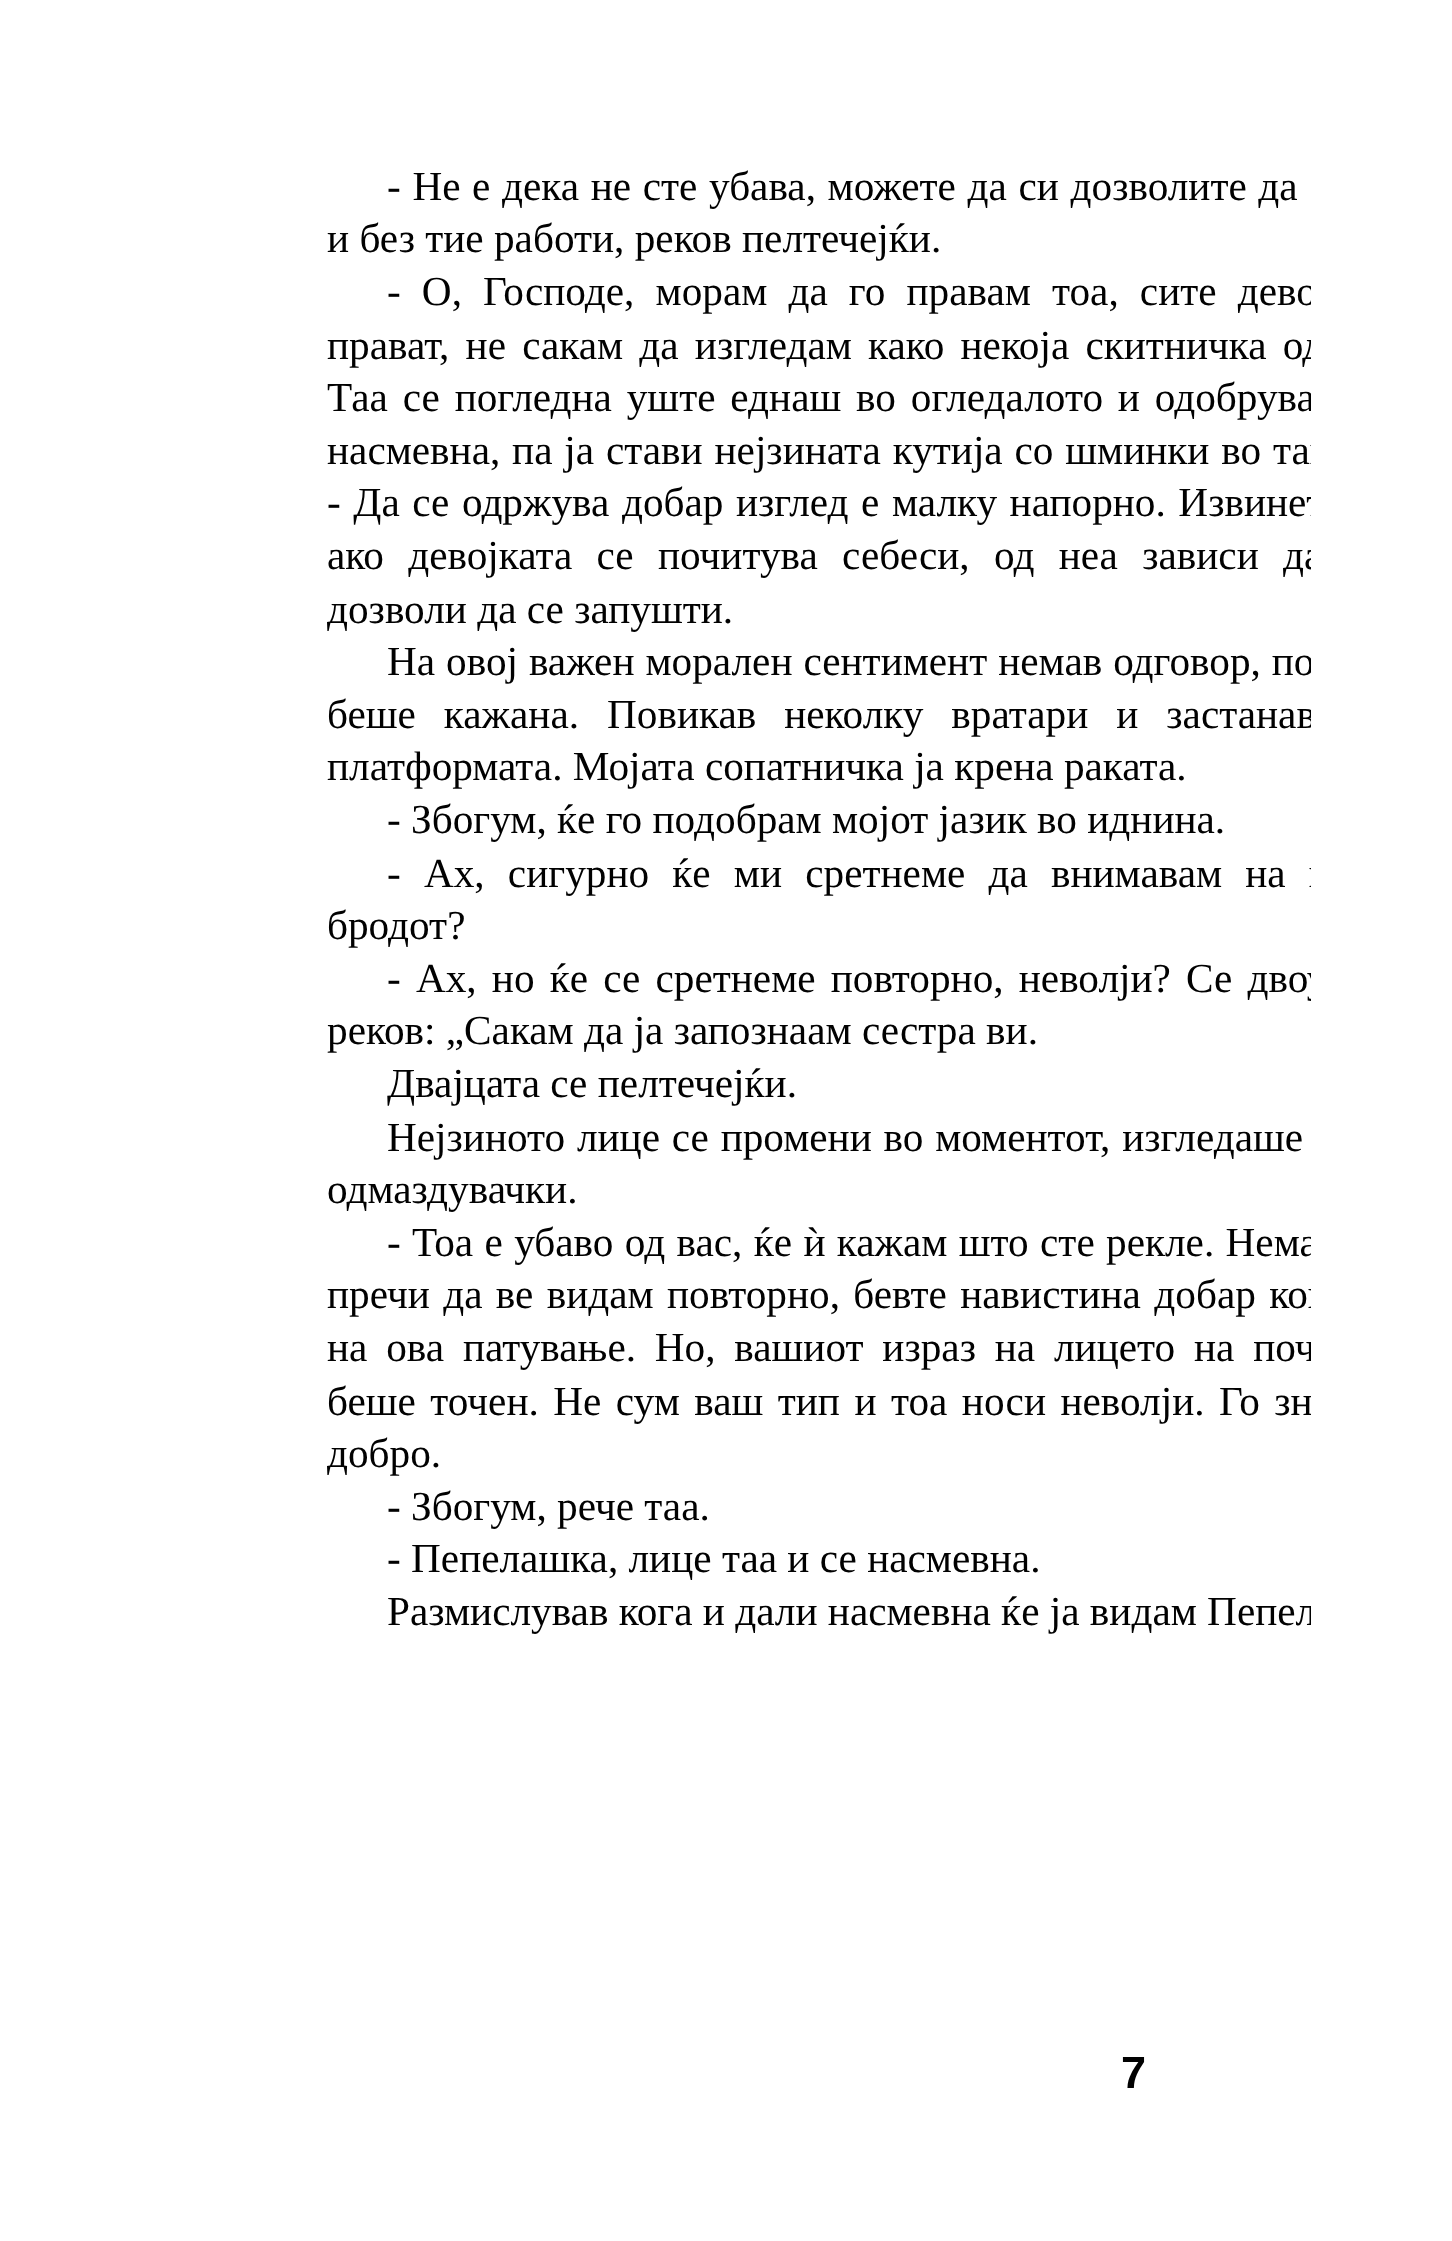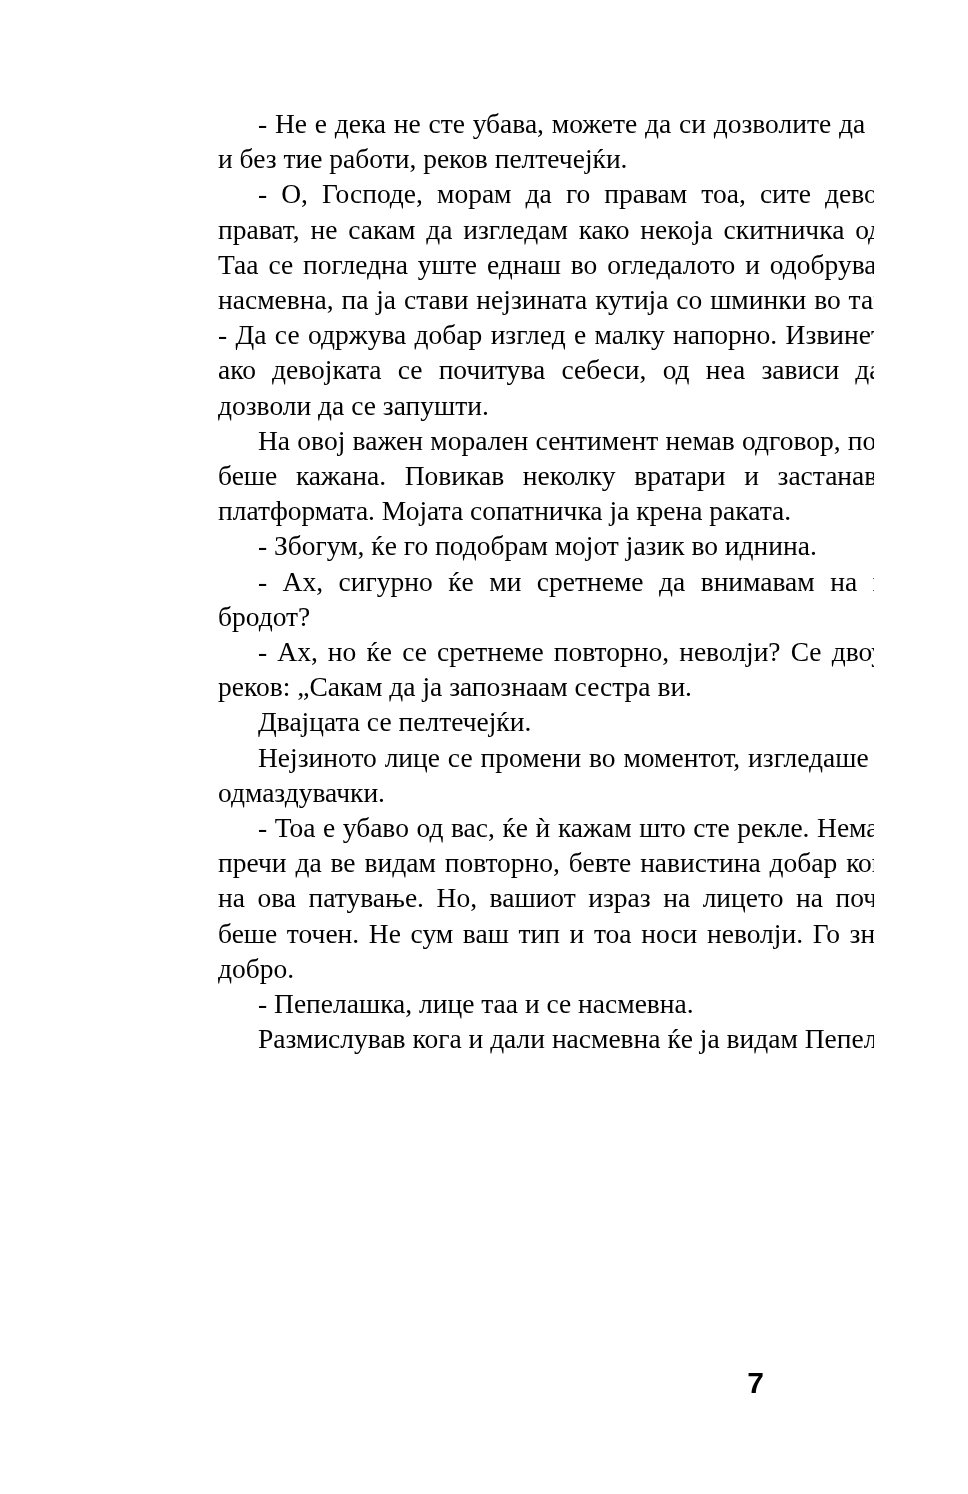--- a/index.html
+++ b/index.html
@@ -55,19 +55,20 @@
   <div class="text-block">
     <p class="para">- Не е дека не сте убава, можете да си дозволите да бидете и без тие работи, реков пелтечејќи.</p>
     <p class="para">- О, Господе, морам да го правам тоа, сите девојки го прават, не сакам да изгледам како некоја скитничка од село. Таа се погледна уште еднаш во огледалото и одобрувачки се насмевна, па ја стави нејзината кутија со шминки во ташната. - Да се одржува добар изглед е малку напорно. Извинете, ама ако девојката се почитува себеси, од неа зависи дали ќе дозволи да се запушти.</p>
     <p class="para">На овој важен морален сентимент немав одговор, поентата беше кажана. Повикав неколку вратари и застанавме на платформата. Мојата сопатничка ја крена раката.</p>
     <p class="para">- Збогум, ќе го подобрам мојот јазик во иднина.</p>
     <p class="para">- Ах, сигурно ќе ми сретнеме да внимавам на вас на бродот?</p>
     <p class="para">- Ах, но ќе се сретнеме повторно, неволји? Се двоумев и реков: „Сакам да ја запознаам сестра ви.</p>
     <p class="para">Двајцата се пелтечејќи.</p>
     <p class="para">Нејзиното лице се промени во моментот, изгледаше луто и одмаздувачки.</p>
     <p class="para">- Тоа е убаво од вас, ќе ѝ кажам што сте рекле. Нема да ми пречи да ве видам повторно, бевте навистина добар кон мене на ова патување. Но, вашиот израз на лицето на почетокот беше точен. Не сум ваш тип и тоа носи неволји. Го знам тоа добро.</p>
+    <p class="para">- Збогум, рече таа.</p>
     <p class="para">- Пепелашка, лице таа и се насмевна.</p>
     <p class="para">Размислував кога и дали насмевна ќе ја видам Пепелашка.</p>
   </div>
 
   <div class="pageno">7</div>
 
 </div>
 
 </body></html>

